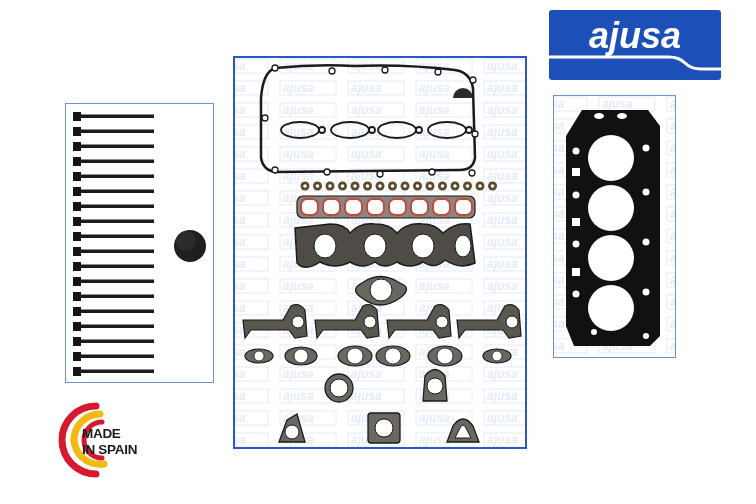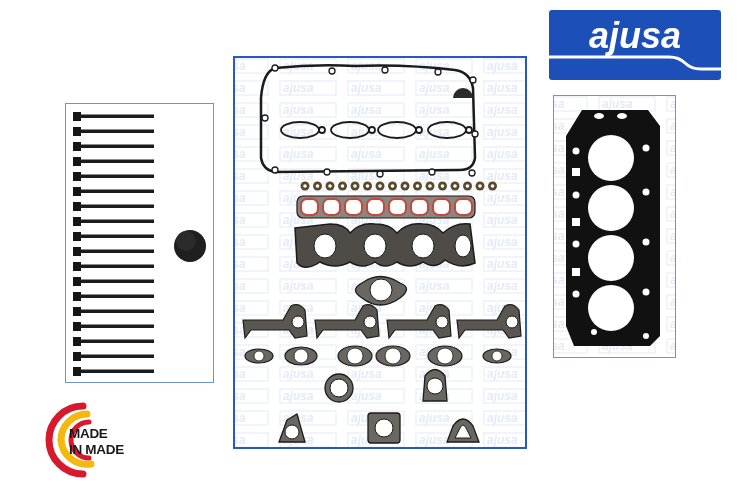--- a/index.html
+++ b/index.html
@@ -3,21 +3,21 @@
 <meta charset="utf-8">
 <style>
   html,body{margin:0;padding:0;background:#ffffff;}
   body{width:756px;height:504px;position:relative;overflow:hidden;font-family:"Liberation Sans",sans-serif;}
   .panel{position:absolute;background:#fff;box-sizing:border-box;overflow:hidden;}
   .panel svg{position:absolute;left:0;top:0;}
   #bolts{left:65px;top:103px;width:149px;height:280px;border:1px solid #6d93d6;}
   #main{left:233px;top:56px;width:294px;height:393px;border:2px solid #2957c4;}
   #headgasket{left:553px;top:95px;width:123px;height:263px;border:1px solid #6d93d6;}
   #logo{position:absolute;left:549px;top:10px;width:172px;height:70px;}
-  #badge{position:absolute;left:31px;top:398px;width:110px;height:84px;text-decoration:underline;}
+  #badge{position:absolute;left:44px;top:398px;width:110px;height:84px;text-decoration:underline;}
   .badge-text{position:absolute;left:38px;top:28px;font-weight:bold;font-size:13.5px;line-height:16px;color:#1a1a1a;letter-spacing:-0.3px;}
   .wm{font-family:"Liberation Sans",sans-serif;font-weight:bold;font-style:italic;fill:#e4ebf7;}
 </style>
 </head>
 <body>
 
 <div id="logo">
   <svg width="172" height="70" viewBox="0 0 172 70">
     <rect x="0" y="0" width="172" height="70" rx="3" fill="#1d4fb8"></rect>
     <path d="M0 47 L120 47 Q130 47 136 53 Q142 59 152 59 L172 59" stroke="#fff" stroke-width="3" fill="none"></path>
@@ -27,21 +27,21 @@
 
 <div id="badge">
   <svg width="110" height="84" viewBox="0 0 110 84">
     <path d="M52 8 A34 34 0 1 0 52 76" stroke="#d7192d" stroke-width="7" fill="none" stroke-linecap="round"></path>
     <path d="M56 16 A26 26 0 0 0 30 42" stroke="#f3b90f" stroke-width="7" fill="none" stroke-linecap="round"></path>
     <path d="M30 42 A26 26 0 0 0 60 66" stroke="#f3b90f" stroke-width="7" fill="none" stroke-linecap="round"></path>
     <path d="M58 24 A18 18 0 0 0 40 42 A18 18 0 0 0 58 60" stroke="#d7192d" stroke-width="5" fill="none" stroke-linecap="round"></path>
   </svg>
   <div class="badge-text">
     <div>MADE</div>
-    <div>IN MADE</div>
+    <div>IN SPAIN</div>
   </div>
 </div>
 
 <div class="panel" id="bolts">
   <svg width="149" height="280" viewBox="0 0 149 280">
     <g id="boltRows">
         <rect x="7" y="8" width="8" height="9" fill="#151515"></rect>
         <rect x="14" y="10.5" width="74" height="3.5" fill="#1c1c1c"></rect>
         <rect x="7" y="23" width="8" height="9" fill="#151515"></rect>
         <rect x="14" y="25.5" width="74" height="3.5" fill="#1c1c1c"></rect>

